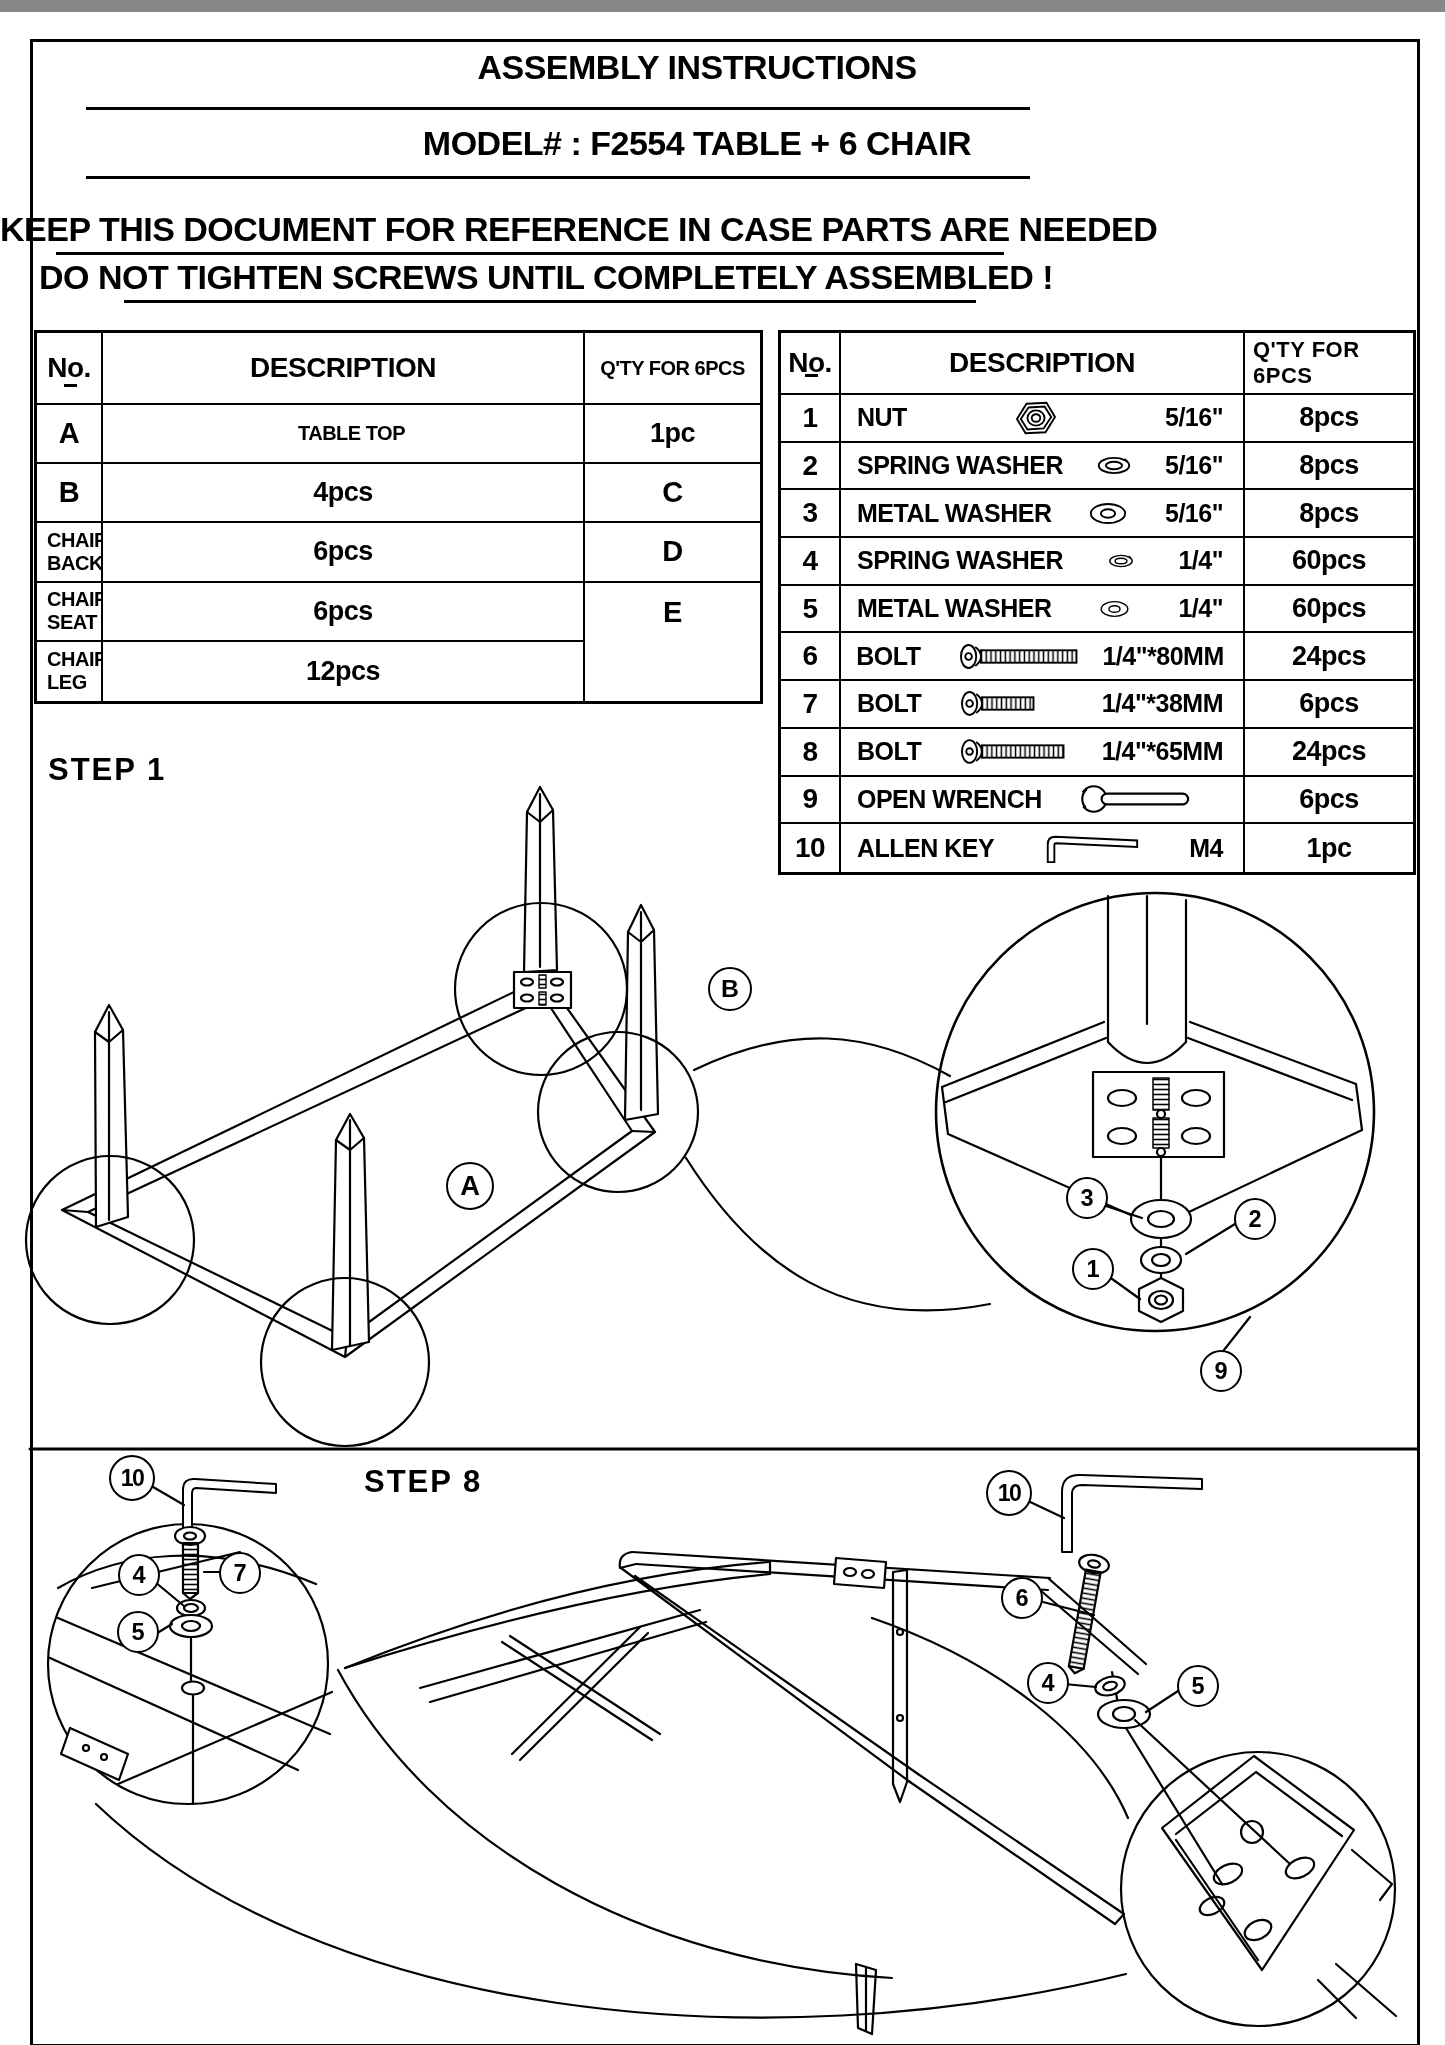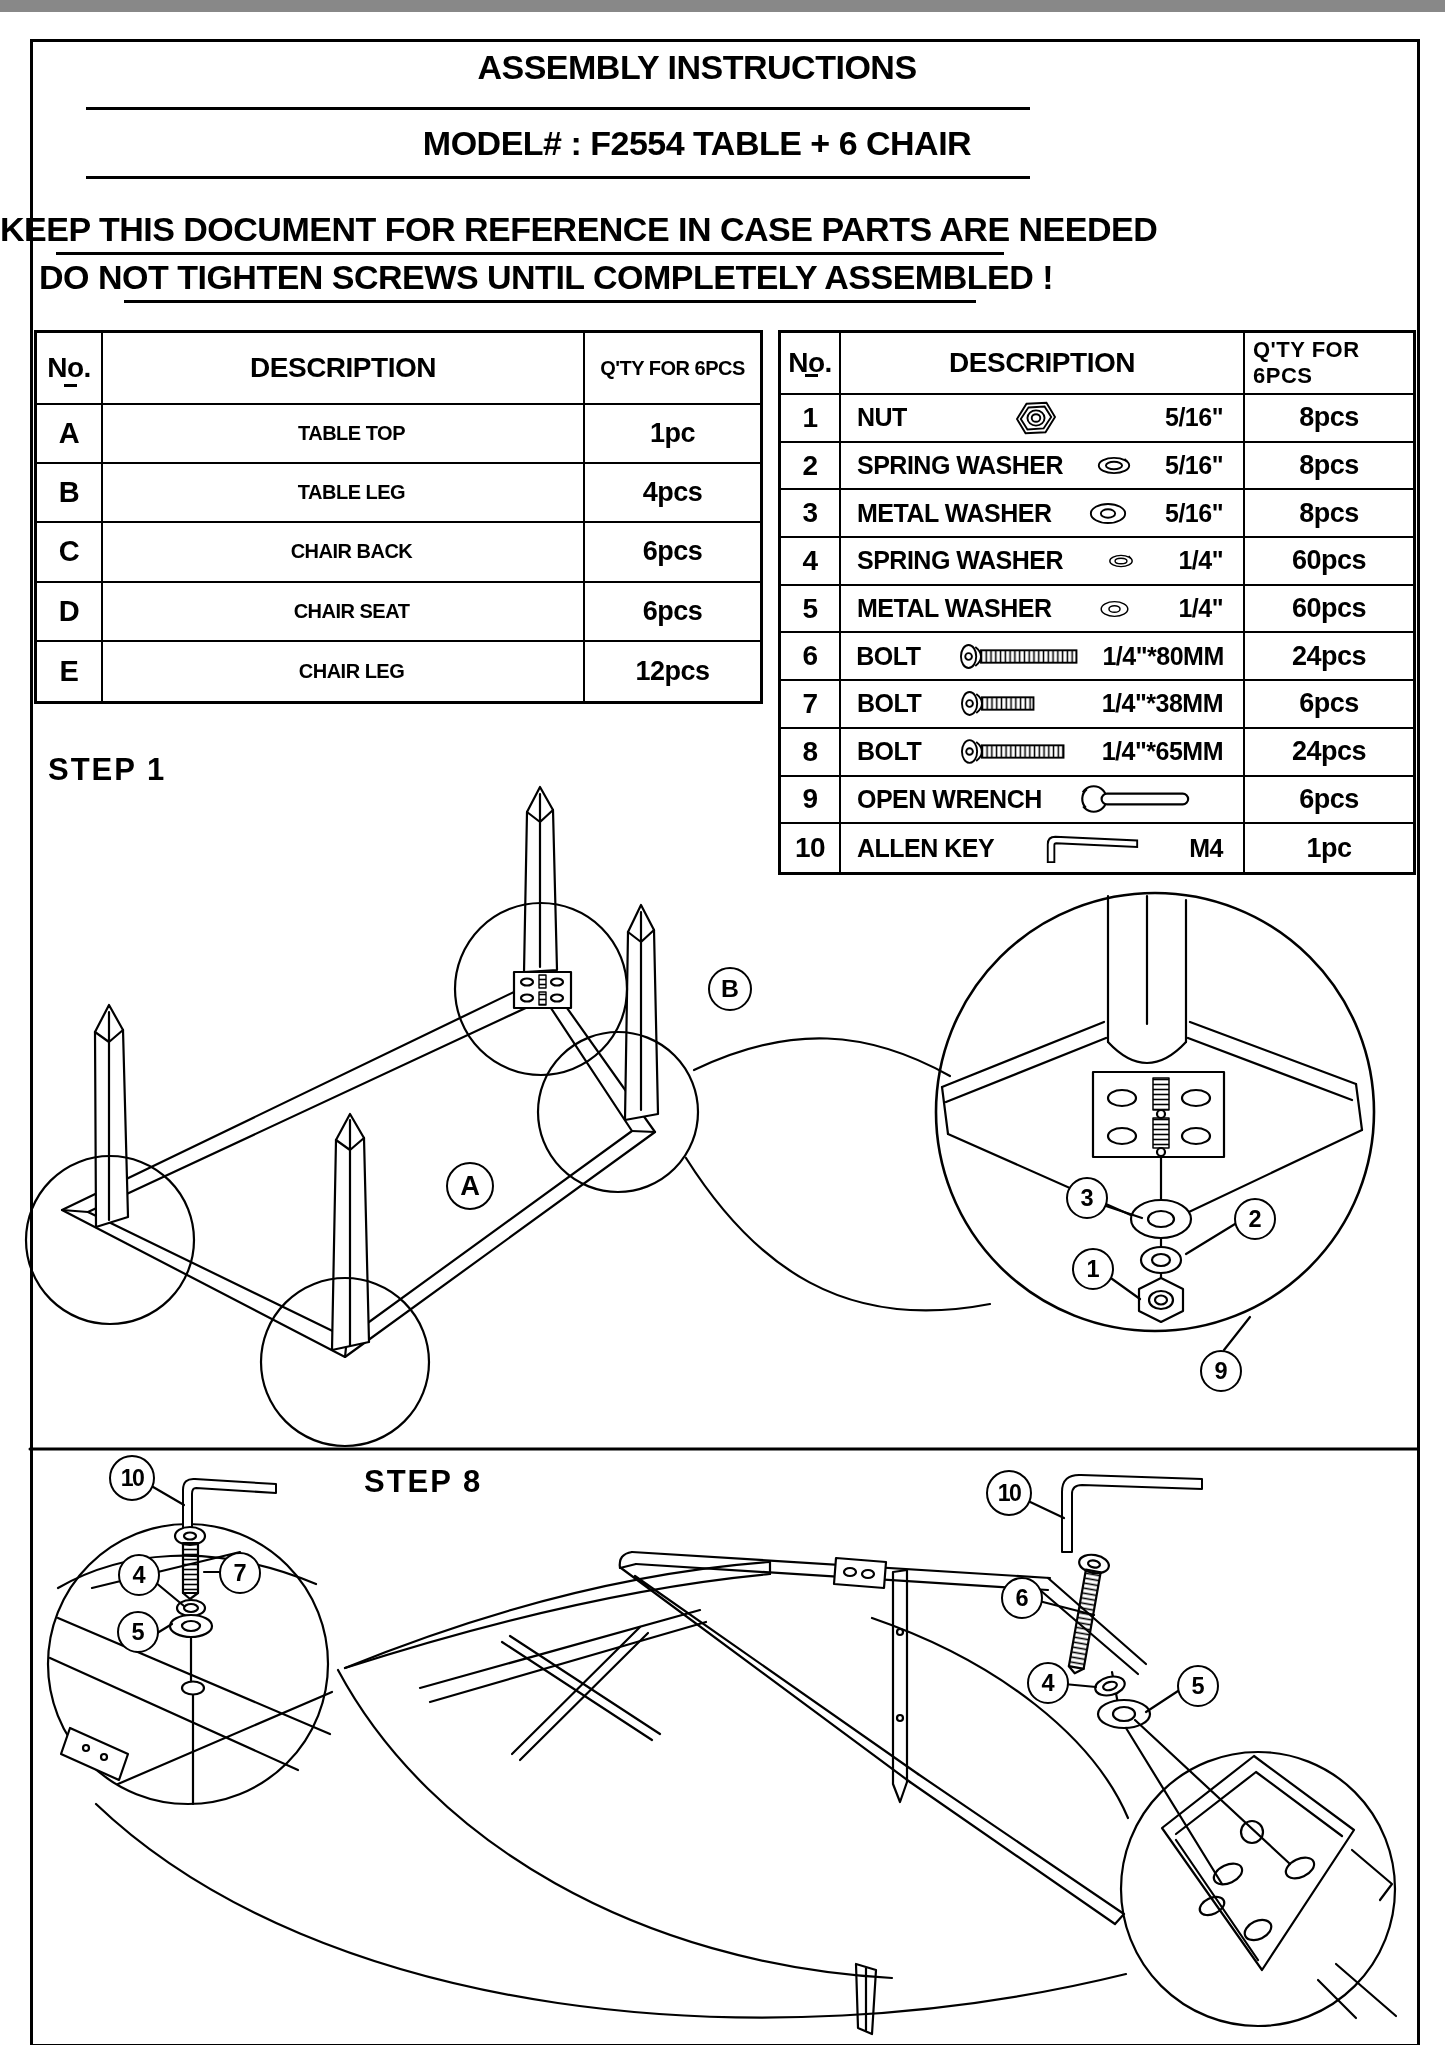--- a/index.html
+++ b/index.html
@@ -282,21 +282,20 @@
   <div id="parts-table" class="gtbl">
     <div class="h-no">No.</div>
     <div class="h-desc">DESCRIPTION</div>
     <div class="h-qty">Q'TY FOR 6PCS</div>
 
     <div class="c-no">A</div>
     <div class="c-desc">TABLE TOP</div>
     <div class="c-qty">1pc</div>
 
     <div class="c-no">B</div>
-    <div class="c-desc">TABLE LEG</div>
     <div class="c-qty">4pcs</div>
 
     <div class="c-no">C</div>
     <div class="c-desc">CHAIR BACK</div>
     <div class="c-qty">6pcs</div>
 
     <div class="c-no">D</div>
     <div class="c-desc">CHAIR SEAT</div>
     <div class="c-qty">6pcs</div>
 

